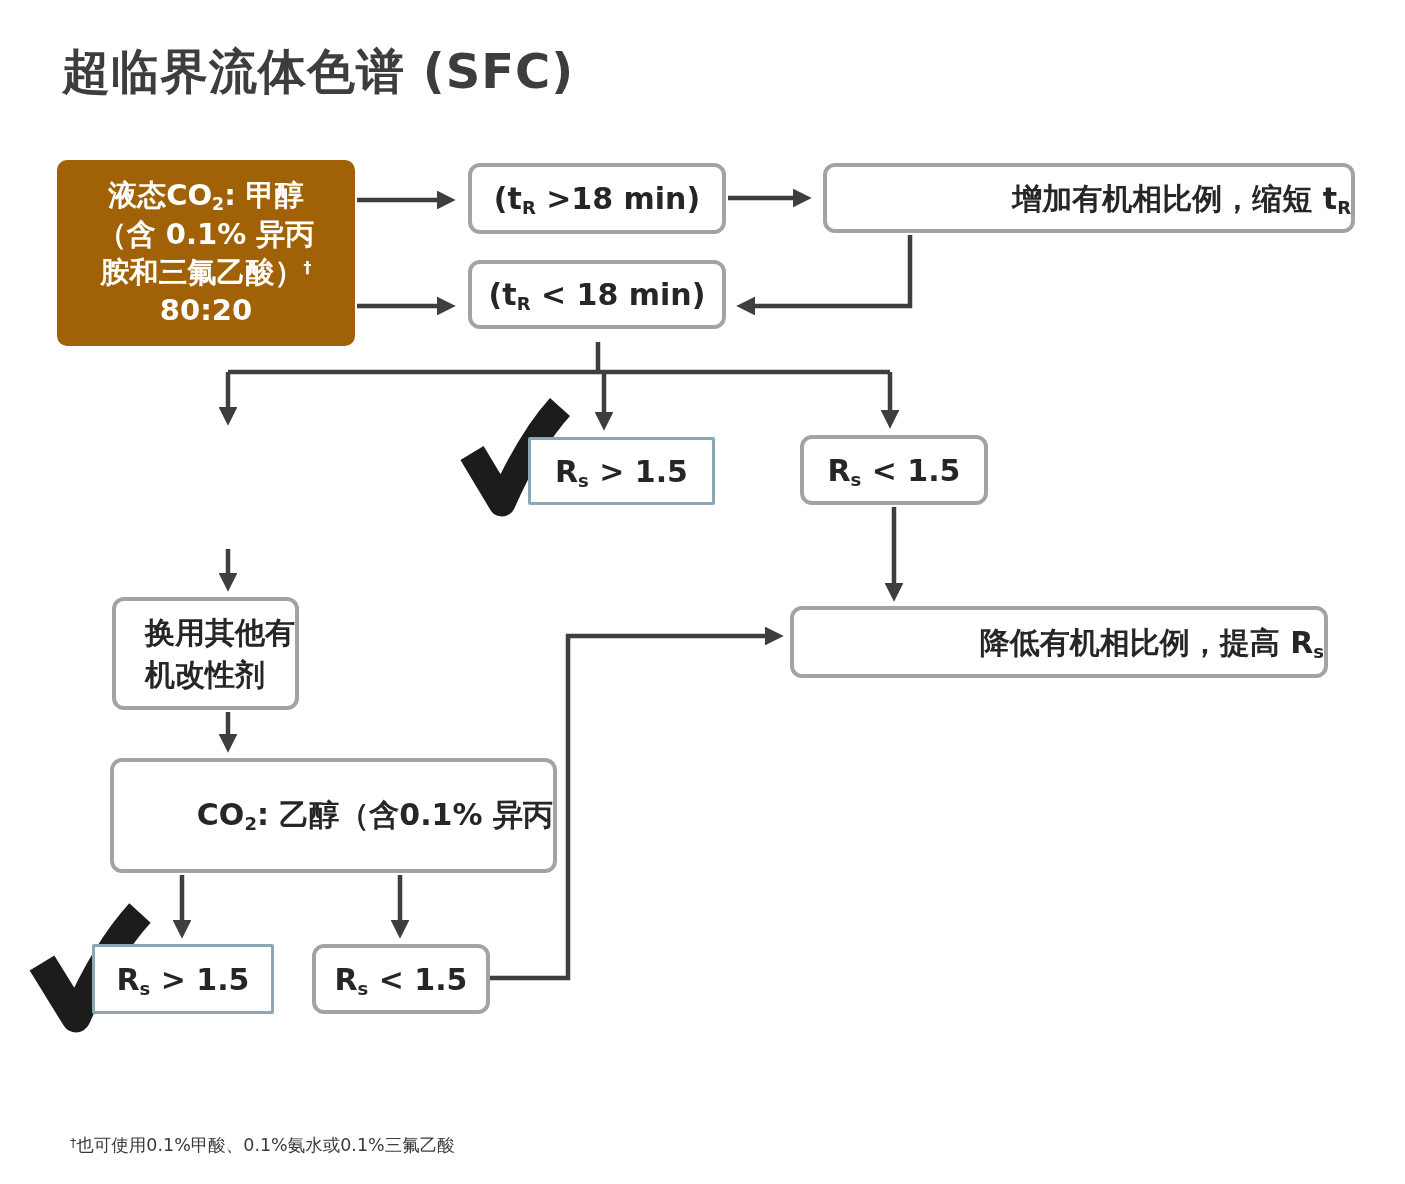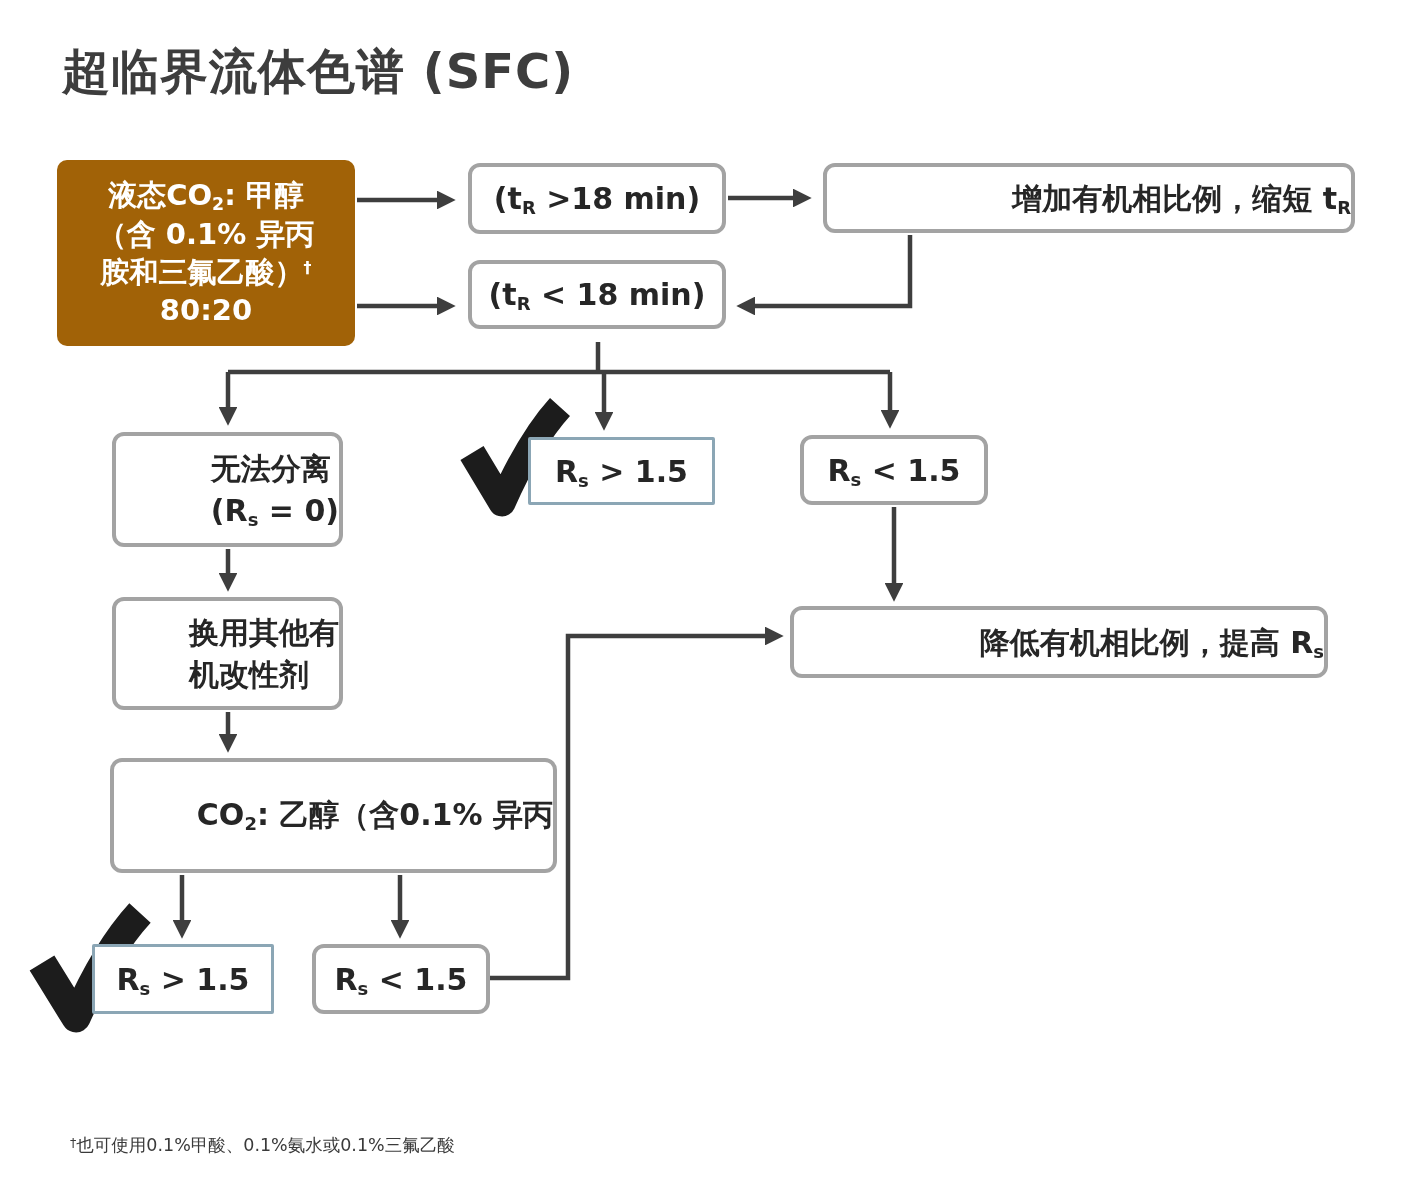--- a/index.html
+++ b/index.html
@@ -82,36 +82,30 @@
   </div>
 
   <div class="box left" style="left:823px; top:163px; width:532px; height:70px; padding-left:26px;">
     <span><span>增加有机相比例，缩短 </span><span>t</span><span class="sub">R</span></span>
   </div>
 
   <div class="box" style="left:468px; top:260px; width:258px; height:69px;">
     <span><span>(t</span><span class="sub">R</span><span> &lt; 18 min)</span></span>
   </div>
 
-  <div class="box left" style="left:112px; top:432px; width:231px; height:115px; padding-left:24px; line-height:1.4;">
-    <span>
-      <span>无法分离</span><br>
-      <span>(R</span><span class="sub">s</span><span> = 0)</span>
-    </span>
-  </div>
 
   <div class="box light" style="left:528px; top:437px; width:187px; height:68px;">
     <span><span>R</span><span class="sub">s</span><span> &gt; 1.5</span></span>
   </div>
 
   <div class="box" style="left:800px; top:435px; width:188px; height:70px;">
     <span><span>R</span><span class="sub">s</span><span> &lt; 1.5</span></span>
   </div>
 
-  <div class="box left" style="left:112px; top:597px; width:231px; height:113px; padding-left:28px; line-height:1.4;">
+  <div class="box left" style="left:112px; top:597px; width:187px; height:113px; padding-left:28px; line-height:1.4;">
     <span>
       <span>换用其他有</span><br>
       <span>机改性剂</span>
     </span>
   </div>
 
   <div class="box left" style="left:790px; top:606px; width:538px; height:72px; padding-left:26px;">
     <span><span>降低有机相比例，提高 </span><span>R</span><span class="sub">s</span></span>
   </div>
 

